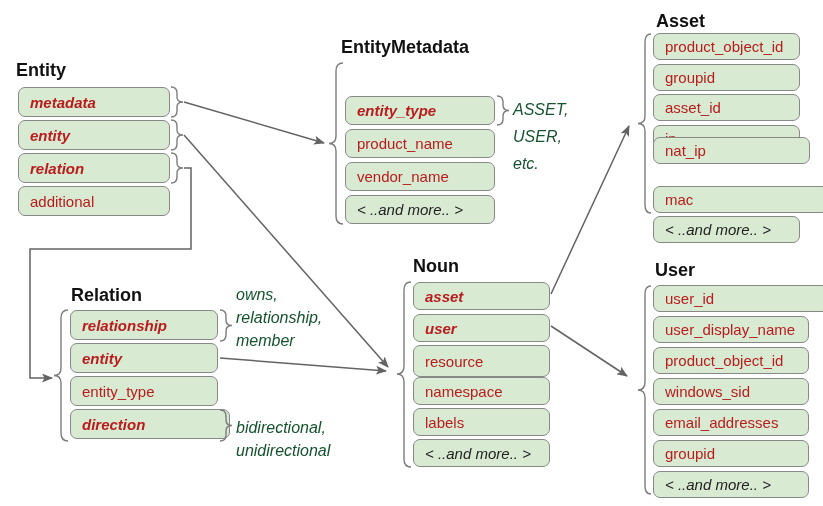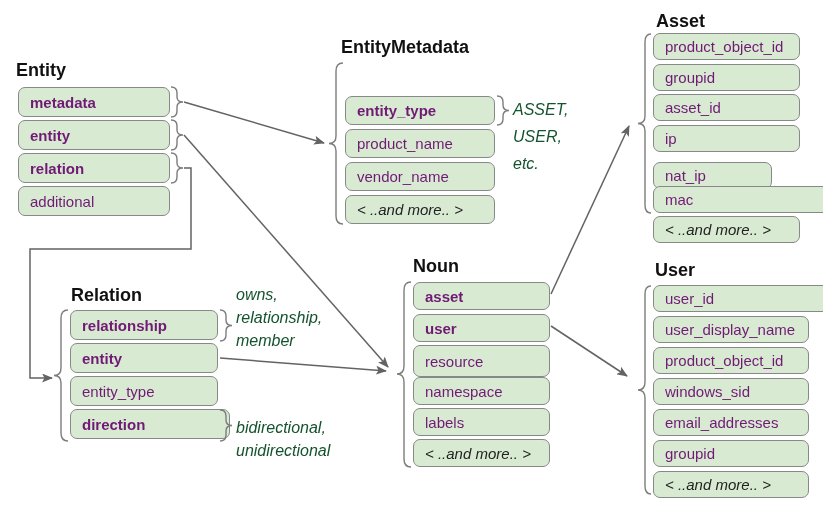--- a/index.html
+++ b/index.html
@@ -7,23 +7,23 @@
     position:relative;width:823px;height:506px;background:#ffffff;overflow:hidden;
     font-family:"Liberation Sans","DejaVu Sans",sans-serif;color:#111;
   }
   .title{
     position:absolute;font-size:18px;font-weight:bold;line-height:22px;color:#111;white-space:nowrap;
   }
   .row{
     position:absolute;box-sizing:border-box;
     background:#d9ead3;border:1.5px solid #888888;border-radius:7px;
     display:flex;align-items:center;padding-left:11px;
-    font-size:15px;color:#701a75;white-space:nowrap;overflow:hidden;
+    font-size:15px;color:#b91c1c;white-space:nowrap;overflow:hidden;
   }
-  .row.b{font-weight:bold;}
+  .row.b{font-weight:bold;font-style:italic;}
   .row.more{font-style:italic;font-weight:normal;color:#222;}
   .note{
     position:absolute;font-size:16px;color:#14532d;white-space:nowrap;font-style:italic;
   }
   svg.lines{position:absolute;left:0;top:0;pointer-events:none;}
 </style>
 </head>
 <body>
 
 <div id="canvas">
@@ -38,21 +38,21 @@
   <div class="row b" style="left:345px;top:96px;width:150px;height:29px">entity_type</div>
   <div class="row" style="left:345px;top:129px;width:150px;height:29px">product_name</div>
   <div class="row" style="left:345px;top:162px;width:150px;height:29px">vendor_name</div>
   <div class="row more" style="left:345px;top:195px;width:150px;height:29px">&lt; ..and more.. &gt;</div>
 
   <div class="title" style="left:656px;top:10px">Asset</div>
   <div class="row" style="left:653px;top:33px;width:147px;height:27px">product_object_id</div>
   <div class="row" style="left:653px;top:64px;width:147px;height:27px">groupid</div>
   <div class="row" style="left:653px;top:94px;width:147px;height:27px">asset_id</div>
   <div class="row" style="left:653px;top:125px;width:147px;height:27px">ip</div>
-  <div class="row" style="left:653px;top:162px;width:119px;height:27px">nat_ip</div>
+  <div class="row" style="left:653px;top:137px;width:157px;height:27px">nat_ip</div>
   <div class="row" style="left:653px;top:186px;width:176px;height:27px">mac</div>
   <div class="row more" style="left:653px;top:216px;width:147px;height:27px">&lt; ..and more.. &gt;</div>
 
   <div class="title" style="left:413px;top:255px">Noun</div>
   <div class="row b" style="left:413px;top:282px;width:137px;height:28px">asset</div>
   <div class="row b" style="left:413px;top:314px;width:137px;height:28px">user</div>
   <div class="row" style="left:413px;top:345px;width:137px;height:32px">resource</div>
   <div class="row" style="left:413px;top:377px;width:137px;height:28px">namespace</div>
   <div class="row" style="left:413px;top:408px;width:137px;height:28px">labels</div>
   <div class="row more" style="left:413px;top:439px;width:137px;height:28px">&lt; ..and more.. &gt;</div>

